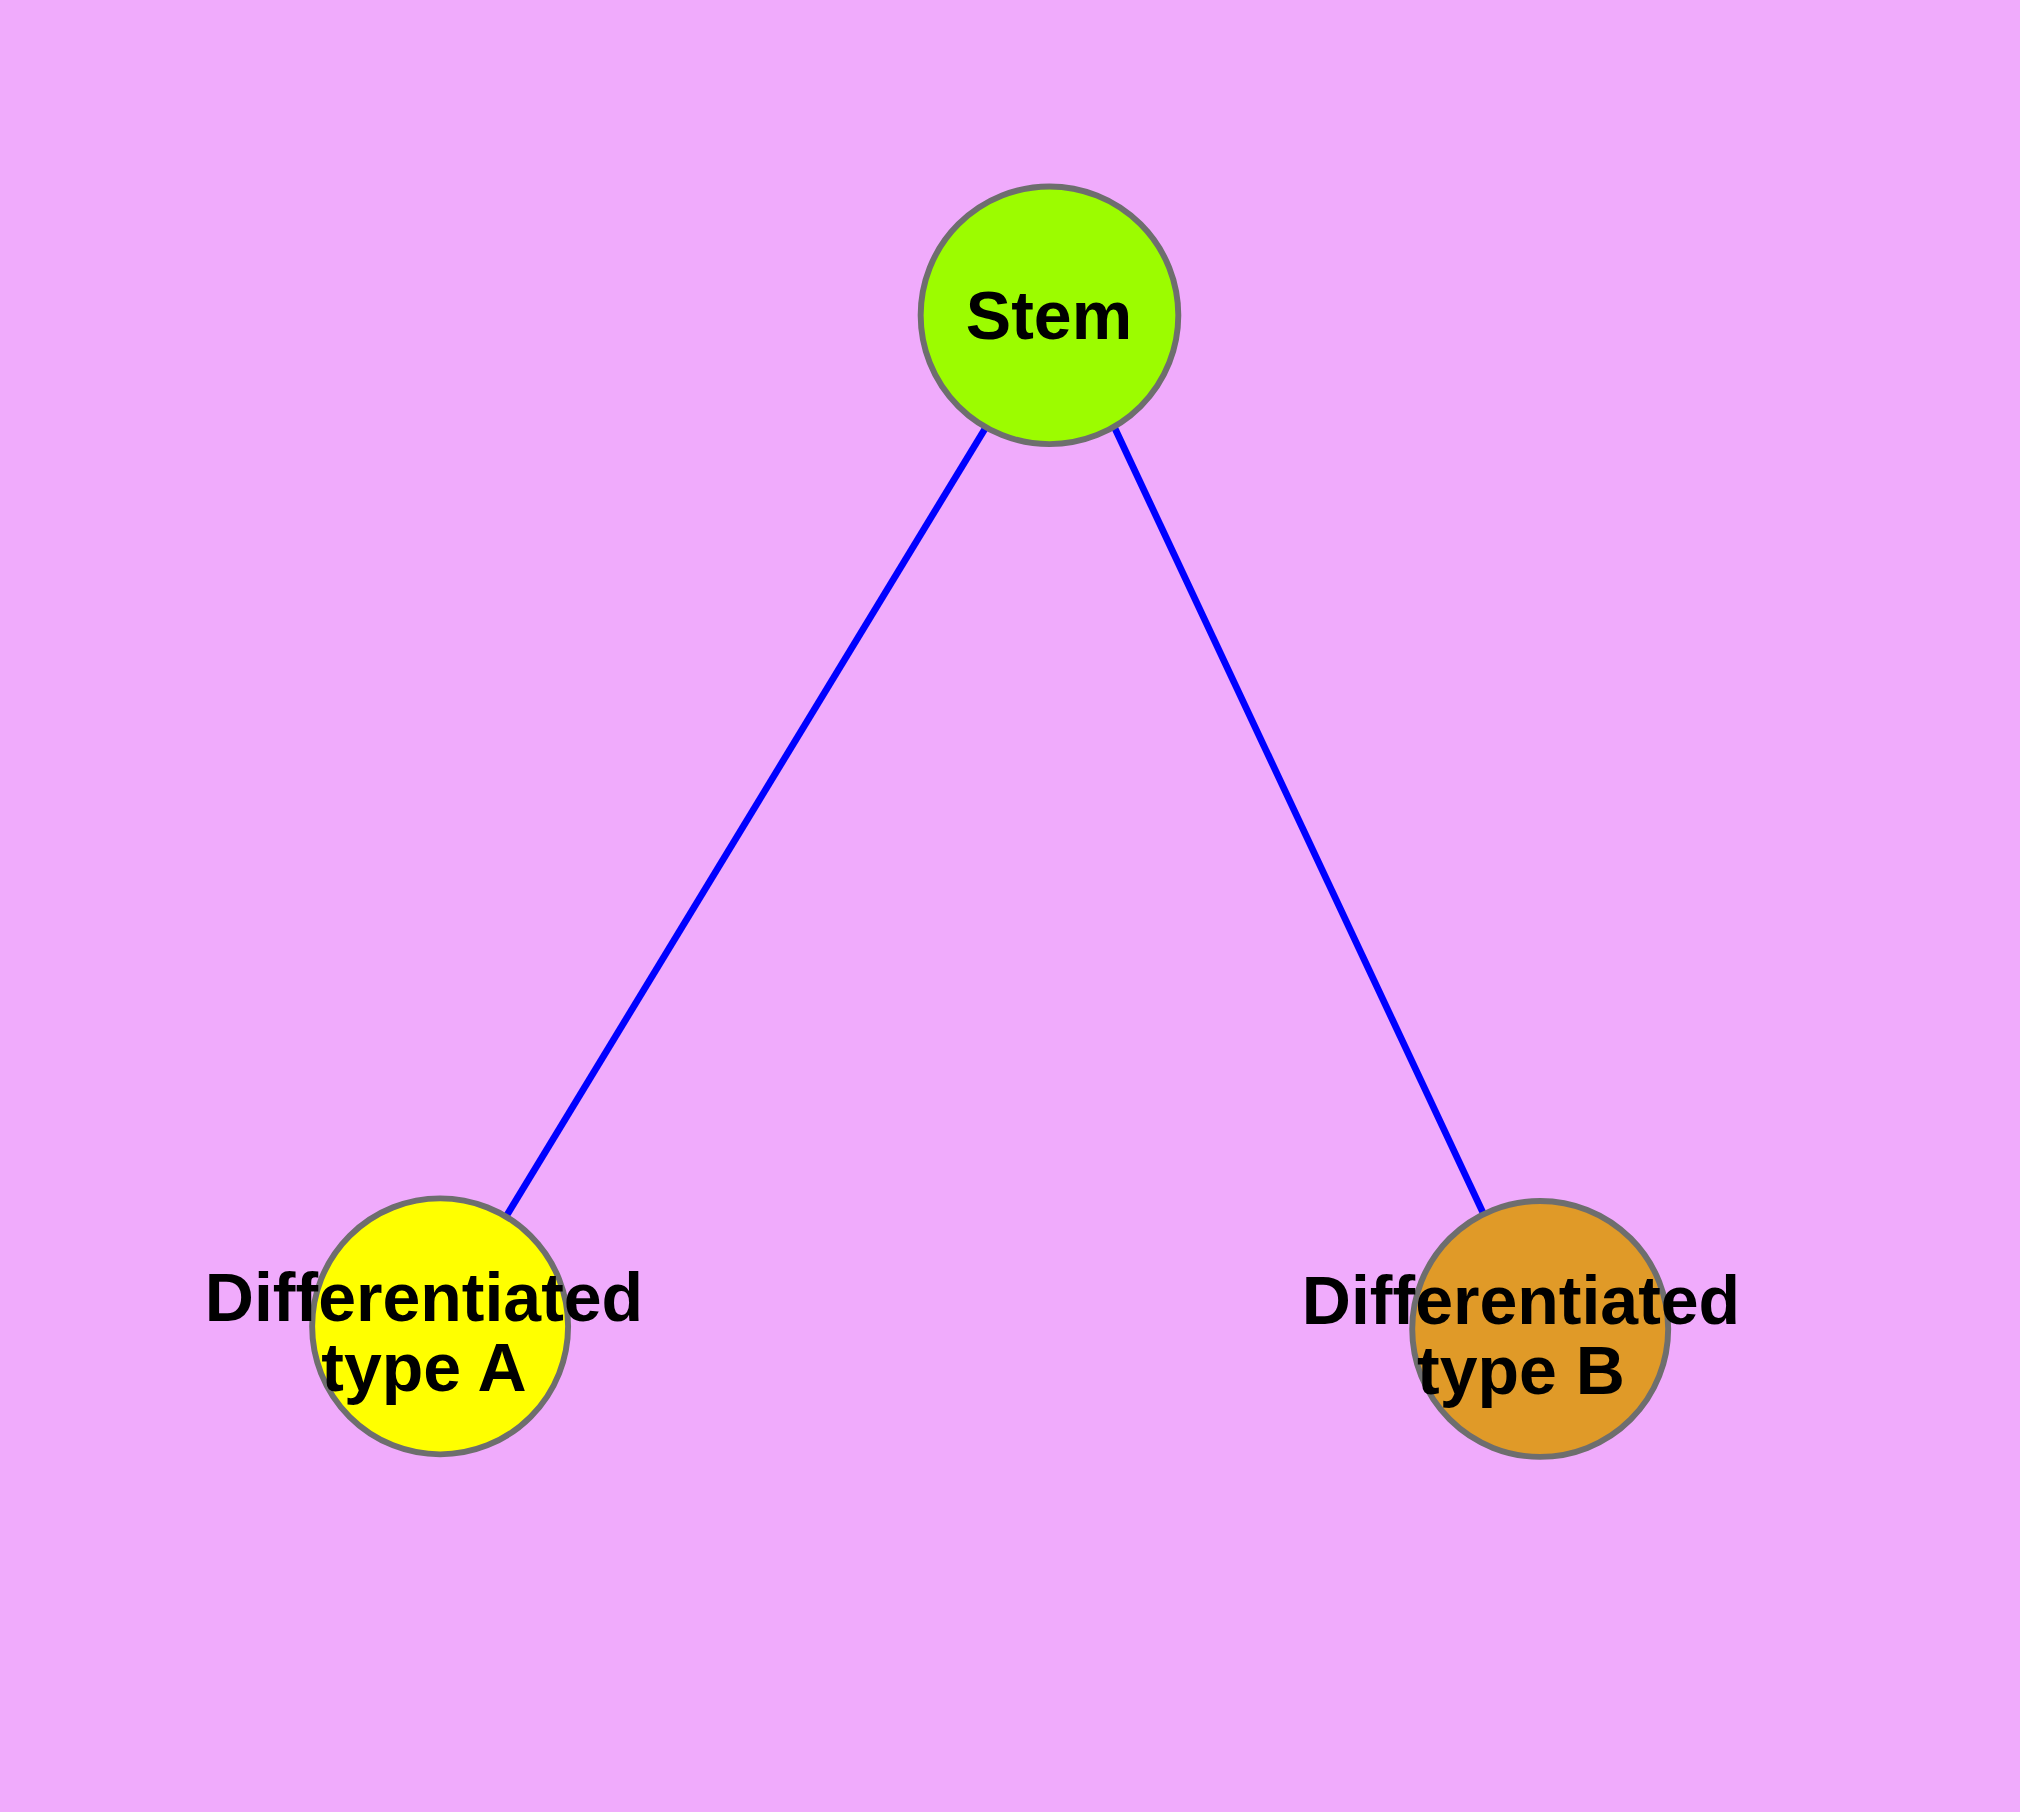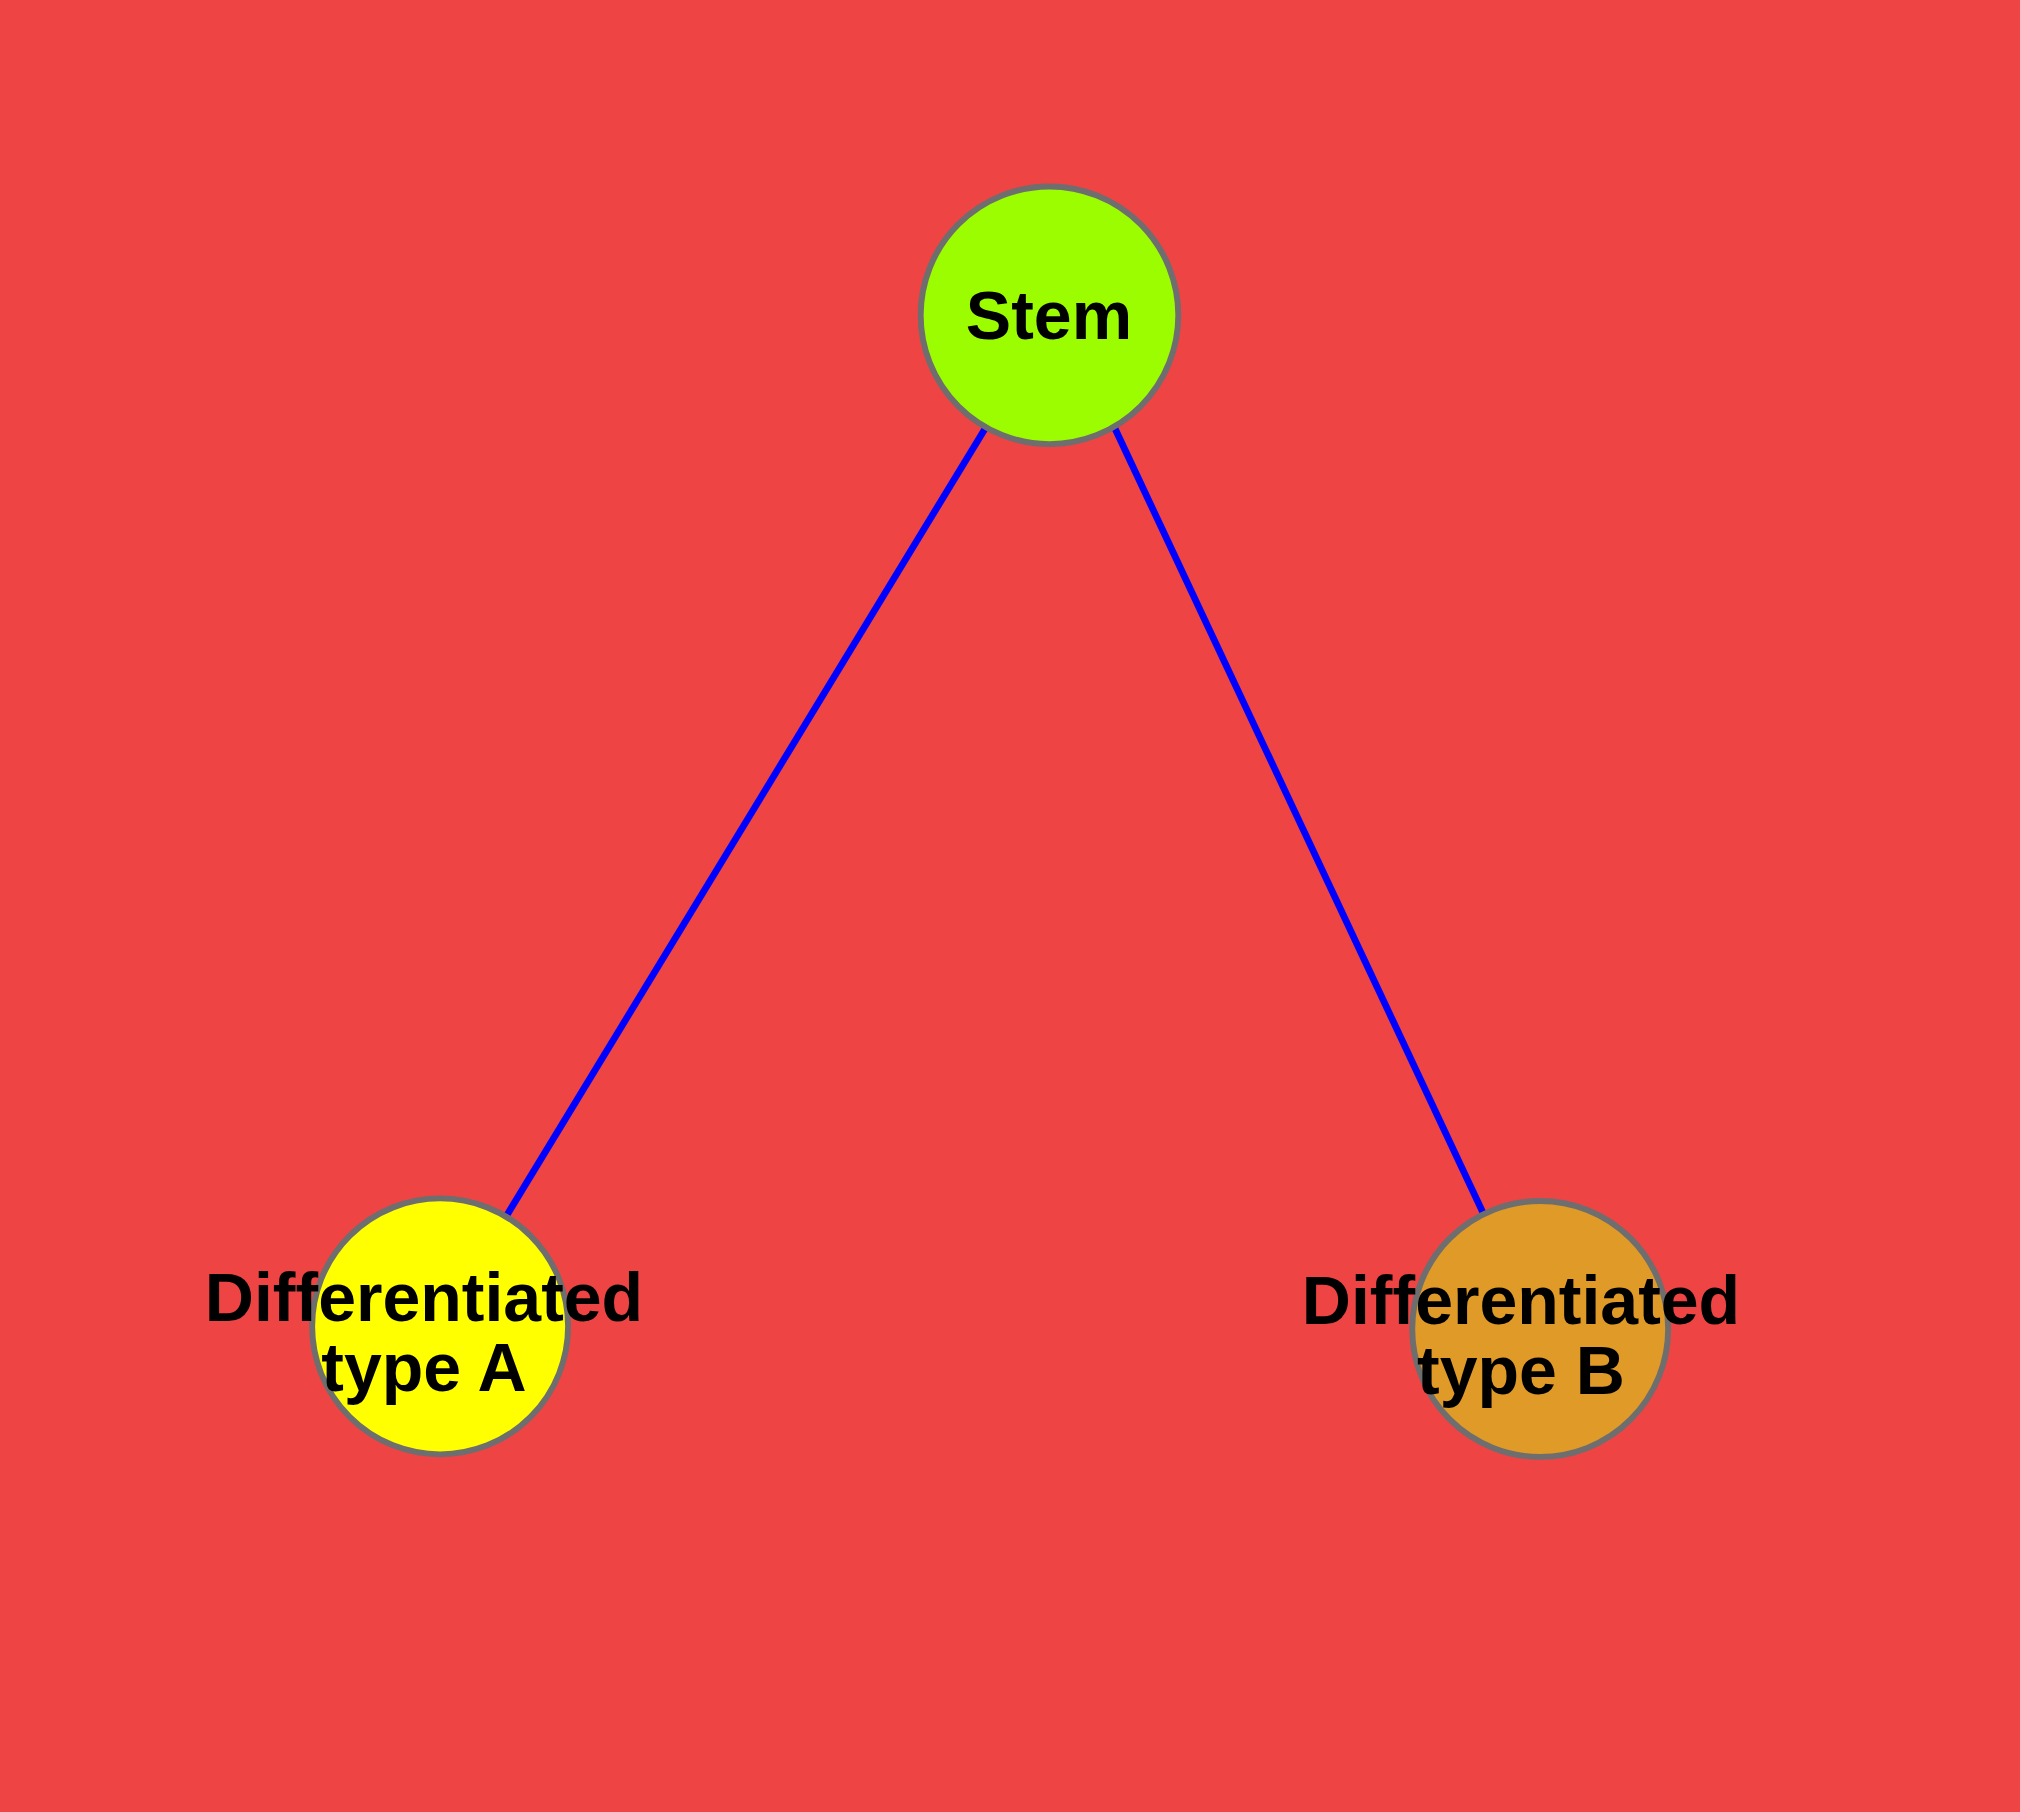--- a/index.html
+++ b/index.html
@@ -10,21 +10,21 @@
   body {
     width: 2021px;
     height: 1812px;
     overflow: hidden;
     font-family: "Liberation Sans", sans-serif;
   }
   #graph-canvas {
     position: relative;
     width: 2021px;
     height: 1812px;
-    background: #ef4444;
+    background: #f0abfc;
   }
   #graph-svg {
     position: absolute;
     top: 0;
     left: 0;
     width: 2021px;
     height: 1812px;
     display: block;
   }
   .node-label {

